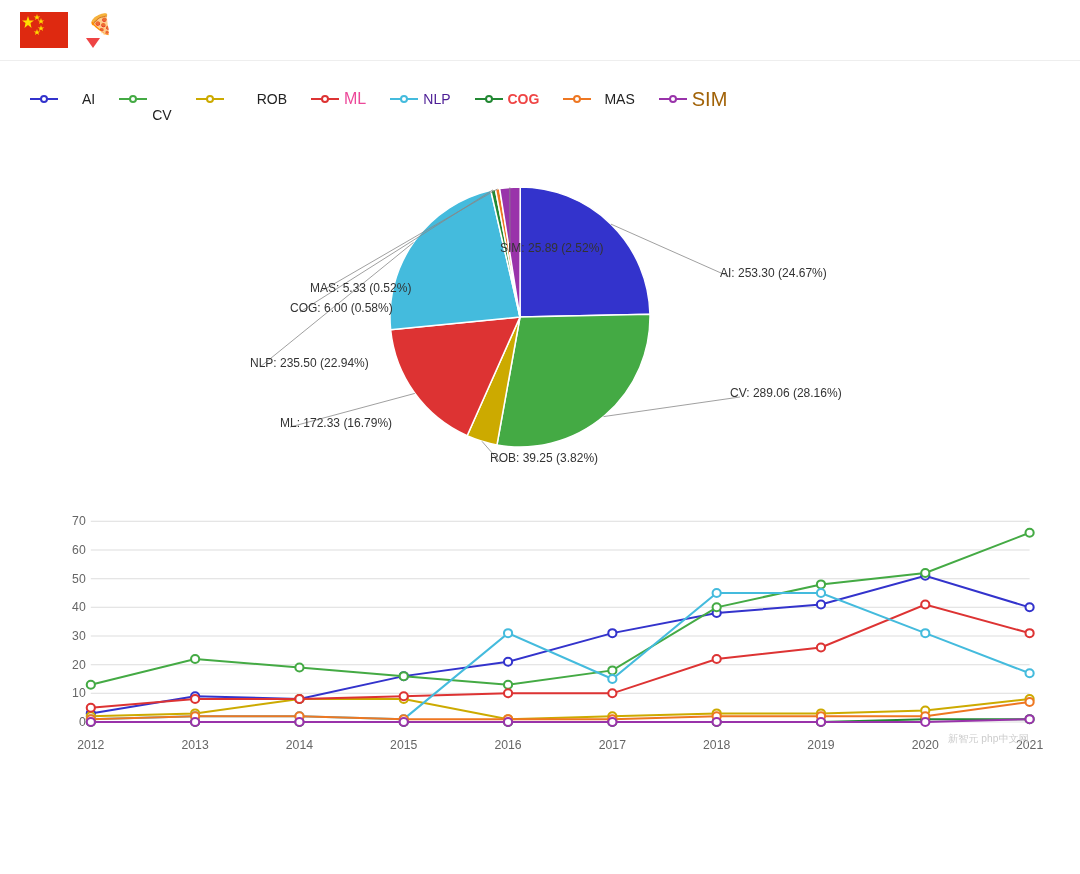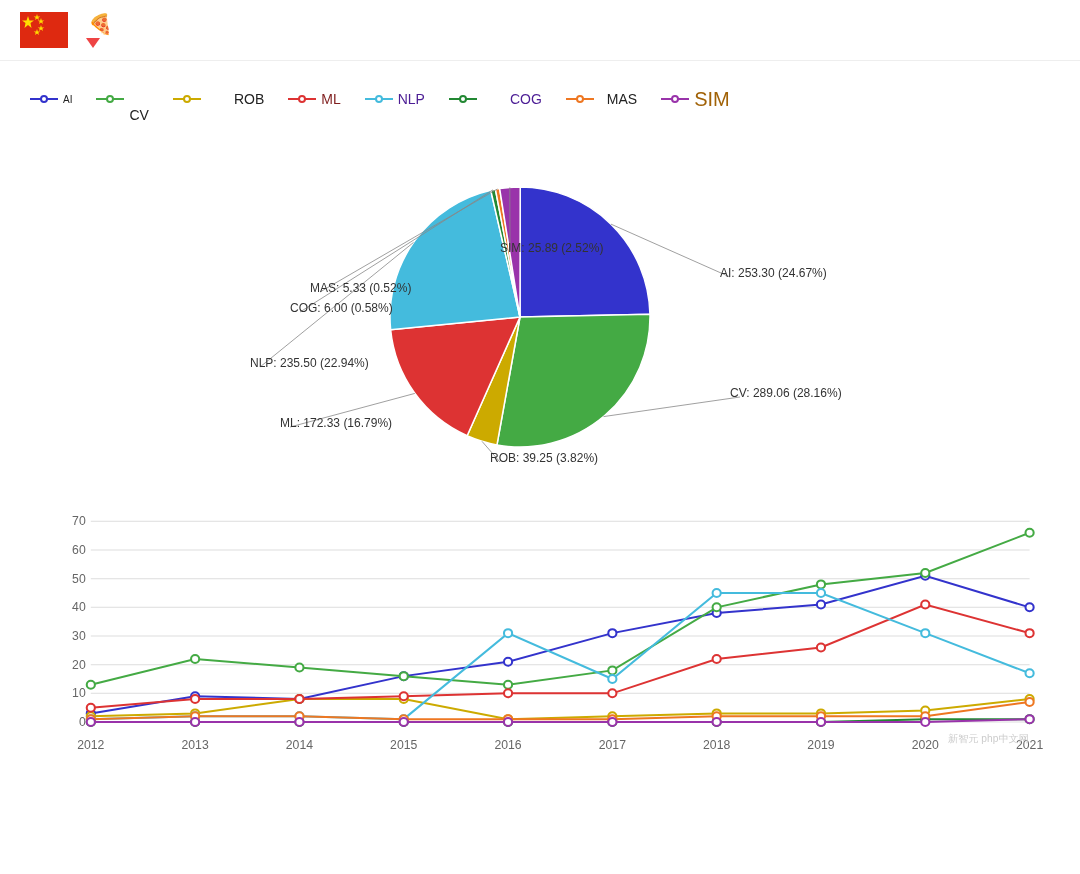--- a/index.html
+++ b/index.html
@@ -49,51 +49,51 @@
     <span></span>
     <span></span>
   </div>
 </div>
 
 <div class="legend" id="legend-container">
     <div class="legend-item">
     <span style="display:inline-flex;align-items:center;width:28px;height:2px;background:#3333cc;position:relative;">
       <span style="width:8px;height:8px;border-radius:50%;border:2px solid #3333cc;background:white;position:absolute;left:50%;transform:translateX(-50%);"></span>
     </span>
-    <span style="font-size:10px;font-weight:500;color:#222;">AI</span>
+    <span style="font-size:14px;font-weight:500;color:#222;margin-left:19px;">AI</span>
   </div>
     <div class="legend-item">
     <span style="display:inline-flex;align-items:center;width:28px;height:2px;background:#44aa44;position:relative;">
       <span style="width:8px;height:8px;border-radius:50%;border:2px solid #44aa44;background:white;position:absolute;left:50%;transform:translateX(-50%);"></span>
     </span>
     <span style="font-size:14px;font-weight:500;color:#222;margin-top:32px;">CV</span>
   </div>
     <div class="legend-item">
     <span style="display:inline-flex;align-items:center;width:28px;height:2px;background:#ccaa00;position:relative;">
       <span style="width:8px;height:8px;border-radius:50%;border:2px solid #ccaa00;background:white;position:absolute;left:50%;transform:translateX(-50%);"></span>
     </span>
     <span style="font-size:14px;font-weight:500;color:#222;margin-left:28px;">ROB</span>
   </div>
     <div class="legend-item">
     <span style="display:inline-flex;align-items:center;width:28px;height:2px;background:#dd3333;position:relative;">
       <span style="width:8px;height:8px;border-radius:50%;border:2px solid #dd3333;background:white;position:absolute;left:50%;transform:translateX(-50%);"></span>
     </span>
-    <span style="font-size:14px;font-weight:500;color:#7f1d1d;">ML</span>
+    <span style="font-size:16px;font-weight:500;color:#ec4899;">ML</span>
   </div>
     <div class="legend-item">
     <span style="display:inline-flex;align-items:center;width:28px;height:2px;background:#44bbdd;position:relative;">
       <span style="width:8px;height:8px;border-radius:50%;border:2px solid #44bbdd;background:white;position:absolute;left:50%;transform:translateX(-50%);"></span>
     </span>
     <span style="font-size:14px;font-weight:500;color:#4c1d95;">NLP</span>
   </div>
     <div class="legend-item">
     <span style="display:inline-flex;align-items:center;width:28px;height:2px;background:#228833;position:relative;">
       <span style="width:8px;height:8px;border-radius:50%;border:2px solid #228833;background:white;position:absolute;left:50%;transform:translateX(-50%);"></span>
     </span>
-    <span style="font-size:14px;font-weight:400;color:#4c1d95;margin-left:28px;">COG</span>
+    <span style="font-size:14px;font-weight:700;color:#ef4444;">COG</span>
   </div>
     <div class="legend-item">
     <span style="display:inline-flex;align-items:center;width:28px;height:2px;background:#ee7722;position:relative;">
       <span style="width:8px;height:8px;border-radius:50%;border:2px solid #ee7722;background:white;position:absolute;left:50%;transform:translateX(-50%);"></span>
     </span>
     <span style="font-size:14px;font-weight:500;color:#222;margin-left:8px;">MAS</span>
   </div>
     <div class="legend-item">
     <span style="display:inline-flex;align-items:center;width:28px;height:2px;background:#9933aa;position:relative;">
       <span style="width:8px;height:8px;border-radius:50%;border:2px solid #9933aa;background:white;position:absolute;left:50%;transform:translateX(-50%);"></span>

